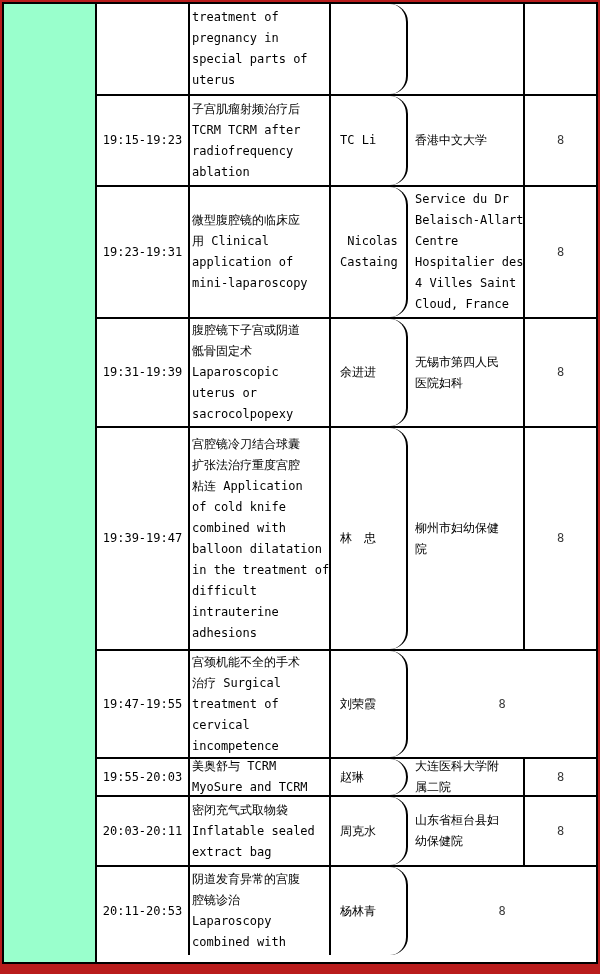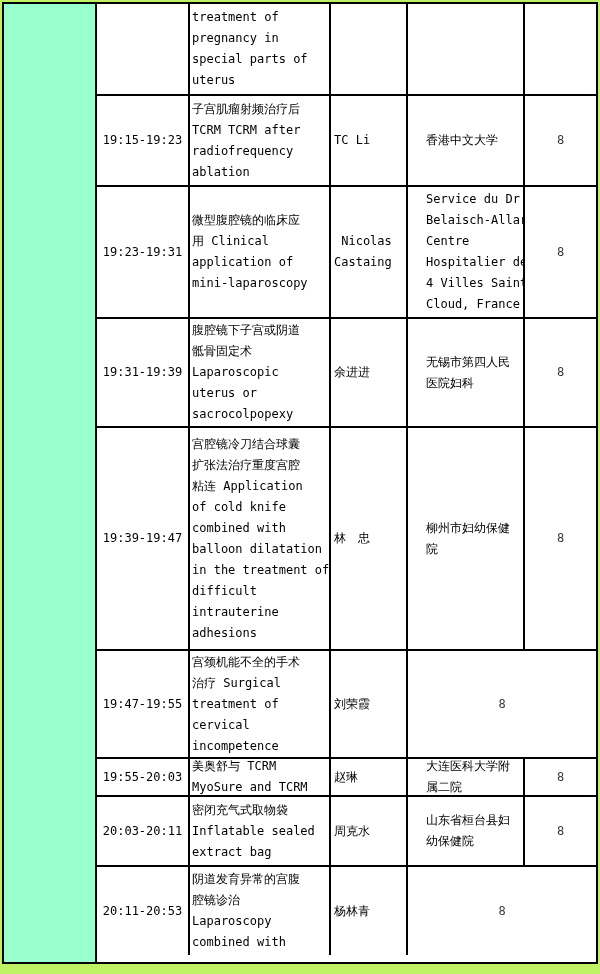--- a/index.html
+++ b/index.html
@@ -1,21 +1,21 @@
 <!DOCTYPE html>
 <html><head>
 <meta charset="utf-8">
 <style>
   * { box-sizing: border-box; margin: 0; padding: 0; }
   html, body { background: #ffffff; }
   .page {
     position: relative;
     width: 600px;
     height: 974px;
-    background: #bef264;
+    background: #b91c1c;
     font-family: "DejaVu Sans Mono", "Liberation Mono", monospace;
     color: #000000;
     overflow: hidden;
   }
   .schedule-table {
     position: absolute;
     left: 2px;
     top: 2px;
     width: 596px;
     height: 962px;
@@ -48,22 +48,22 @@
     align-items: center;
     white-space: pre;
     overflow: hidden;
     font-size: 12px;
     line-height: 21px;
     flex: none;
   }
   .cell:last-child { border-right: none; }
   .c-time   { width: 93px;  justify-content: center; }
   .c-title  { width: 141px; padding-left: 2px; }
-  .c-speaker{ width: 77px;  padding-left: 3px; }
-  .c-inst   { width: 117px; padding-left: 18px; }
+  .c-speaker{ width: 77px;  padding-left: 9px; border-radius: 18px; }
+  .c-inst   { width: 117px; padding-left: 7px; }
   .c-num    { flex: 1; justify-content: center; color: #3a3a3a; }
 </style>
 </head>
 <body>
 
 <div class="page">
   <div class="schedule-table">
     <div class="col-green" style="background: rgb(153, 255, 204);"></div>
     <div class="rows" id="rows">
         <div class="row" style="height: 92px;">

